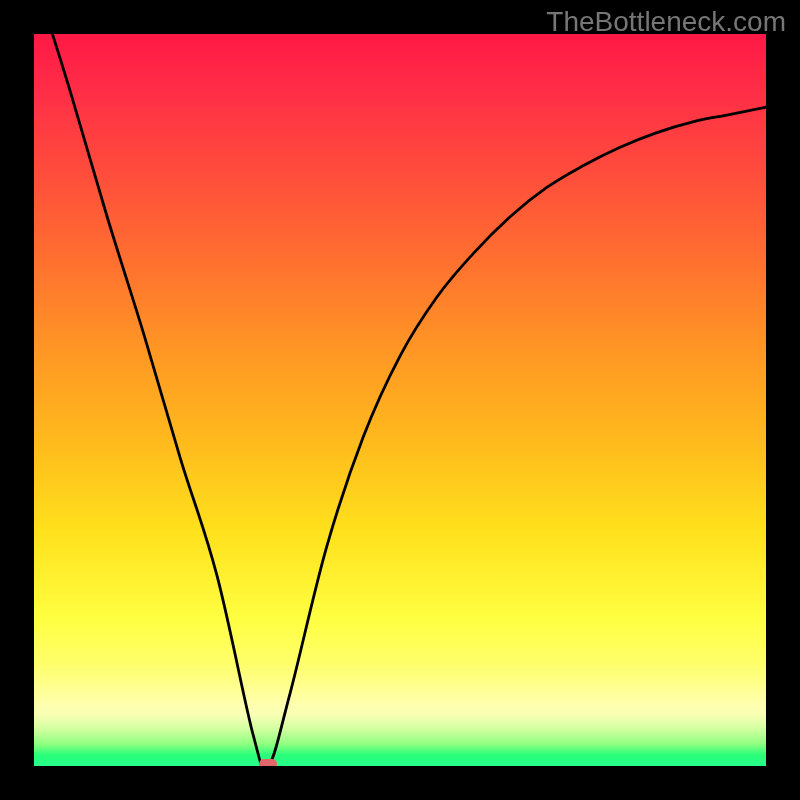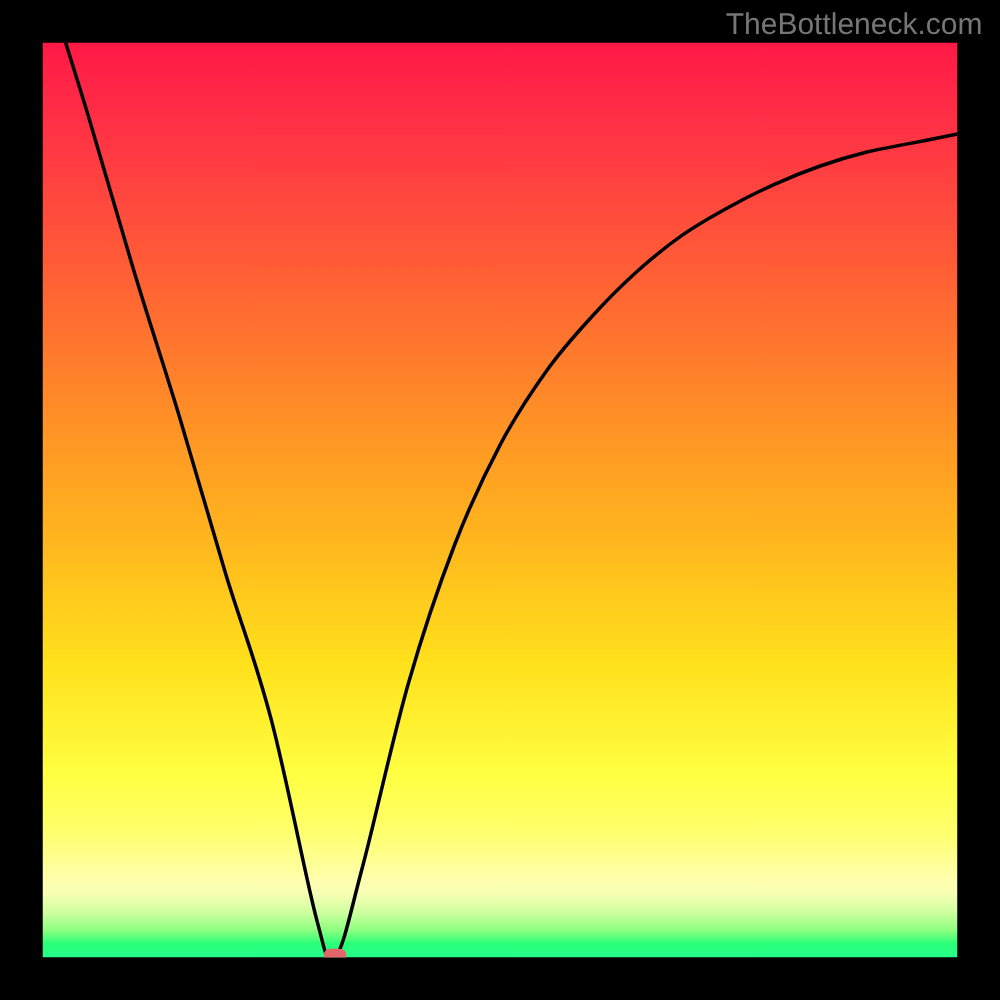--- a/index.html
+++ b/index.html
@@ -9,21 +9,21 @@
     background: #000;
     position: relative;
     overflow: hidden;
   }
   .watermark {
     position: absolute;
     top: 6px;
     right: 14px;
     color: #767676;
     font-family: Arial, Helvetica, sans-serif;
-    font-size: 24px;
+    font-size: 28px;
     font-weight: 500;
     z-index: 10;
   }
   .plot-area {
     position: absolute;
     left: 34px;
     top: 34px;
     width: 732px;
     height: 732px;
     overflow: hidden;

